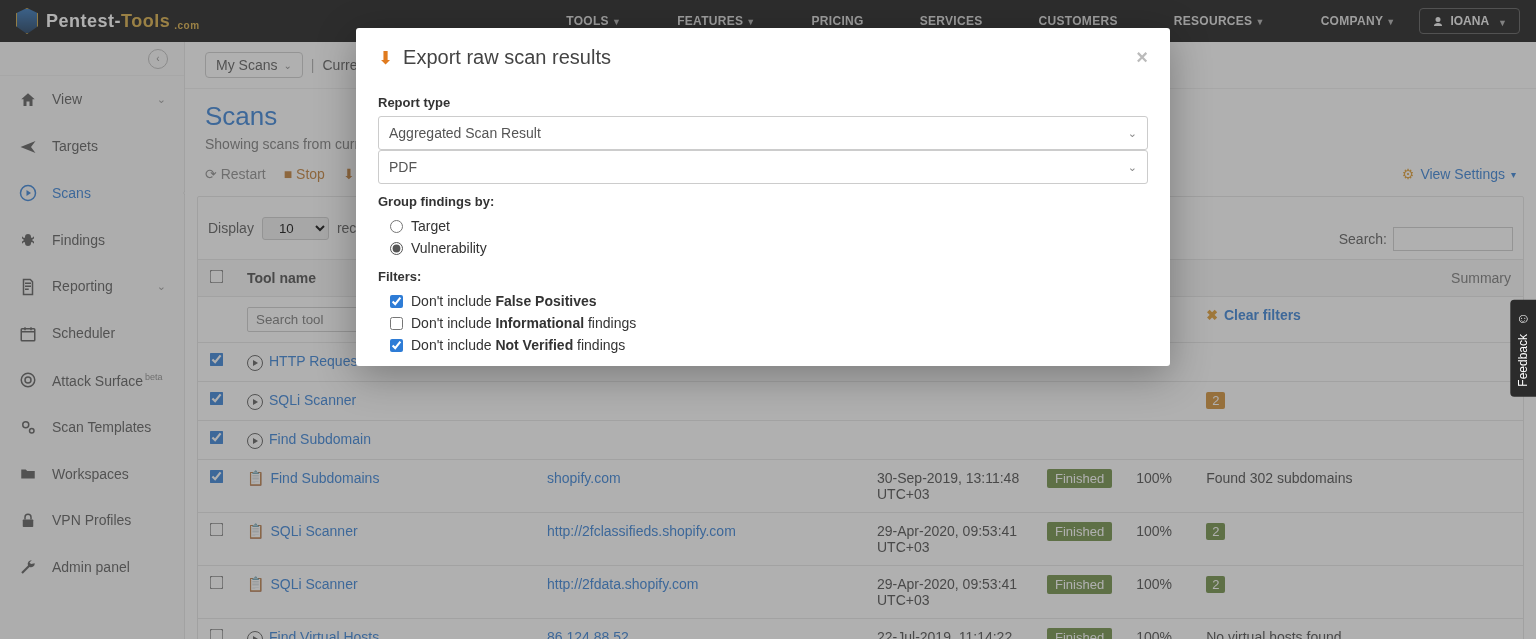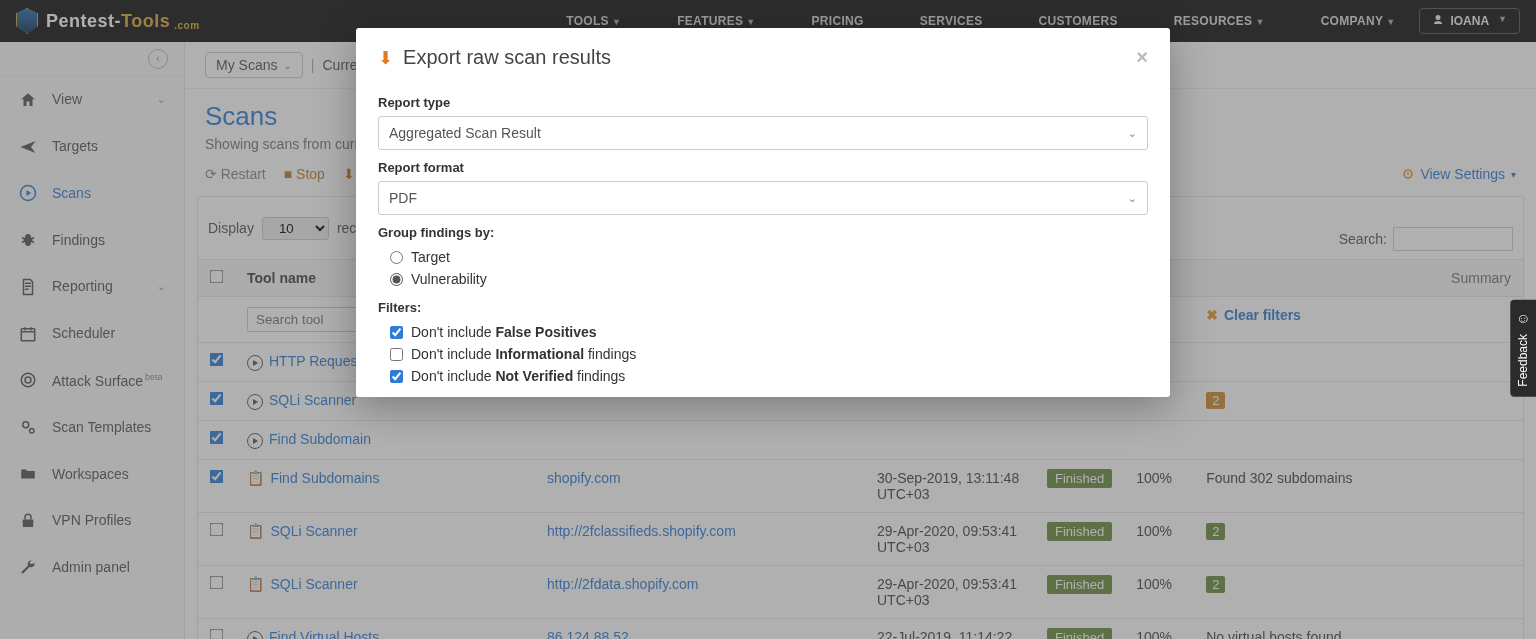--- a/index.html
+++ b/index.html
@@ -8,21 +8,21 @@
   .topnav { position: absolute; top: 0; left: 0; right: 0; height: 42px; background: #111; color: #eee; display: flex; align-items: center; padding: 0 16px; }
   .brand { display: flex; align-items: center; gap: 8px; font-size: 18px; font-weight: 700; letter-spacing: .5px; }
   .brand-shield { width: 22px; height: 26px; background: linear-gradient(#2b6fb5,#14355a); clip-path: polygon(50% 0,100% 20%,100% 70%,50% 100%,0 70%,0 20%); border: 1px solid #c9a23f; }
   .brand-text { color: #fff; }
   .brand-text .gold { color: #d8a93c; }
   .brand-sub { font-size: 10px; color: #d8a93c; margin-top: 8px; margin-left: -4px; }
   .nav-spacer { flex: 1; }
   .nav-menu { display: flex; align-items: center; gap: 28px; font-size: 12px; font-weight: 700; letter-spacing: .3px; }
   .nav-menu .item { color: #ddd; cursor: pointer; margin-left: 28px; }
   .nav-caret { font-size: 9px; margin-left: 3px; color: #aaa; }
-  .user-btn { margin-left: 24px; border: 1px solid #555; border-radius: 4px; padding: 5px 12px; color: #eee; display: flex; align-items: flex-start; gap: 6px; font-size: 12px; font-weight: 700; }
+  .user-btn { margin-left: 24px; border: 1px solid #555; border-radius: 4px; padding: 5px 12px; color: #eee; display: flex; align-items: flex-end; gap: 6px; font-size: 12px; font-weight: 700; }
   .user-btn svg { width: 12px; height: 12px; fill: #eee; }
 
   
   .sidebar { position: absolute; top: 42px; left: 0; bottom: 0; width: 185px; background: #fafafa; border-right: 1px solid #e5e5e5; }
   .sidebar-collapse { height: 34px; border-bottom: 1px solid #eee; display: flex; align-items: center; justify-content: flex-end; padding-right: 16px; }
   .sidebar-collapse .circ { width: 20px; height: 20px; border: 1px solid #bbb; border-radius: 50%; display: flex; align-items: center; justify-content: center; font-size: 10px; color: #888; }
   .side-item { display: flex; align-items: center; padding: 14px 18px; gap: 14px; color: #555; cursor: pointer; position: relative; }
   .side-item.active { color: #2e7cd6; }
   .side-item .chev { margin-left: auto; font-size: 11px; color: #999; }
   .side-item .icon { width: 20px; text-align: center; font-size: 16px; }
@@ -349,21 +349,20 @@
     </div>
     <span class="modal-close">×</span>
   </div>
   <div class="modal-body">
     <div class="fld-label">Report type</div>
     <div class="select">
       <span>Aggregated Scan Result</span>
       <span class="caret">⌄</span>
     </div>
 
-    <div class="fld-label">Report format</div>
     <div class="select">
       <span>PDF</span>
       <span class="caret">⌄</span>
     </div>
 
     <div class="fld-label">Group findings by:</div>
     <div style="padding-left:12px">
       <label class="radio-row">
           <input type="radio" name="grp" style=""> 
           <span>Target</span>

